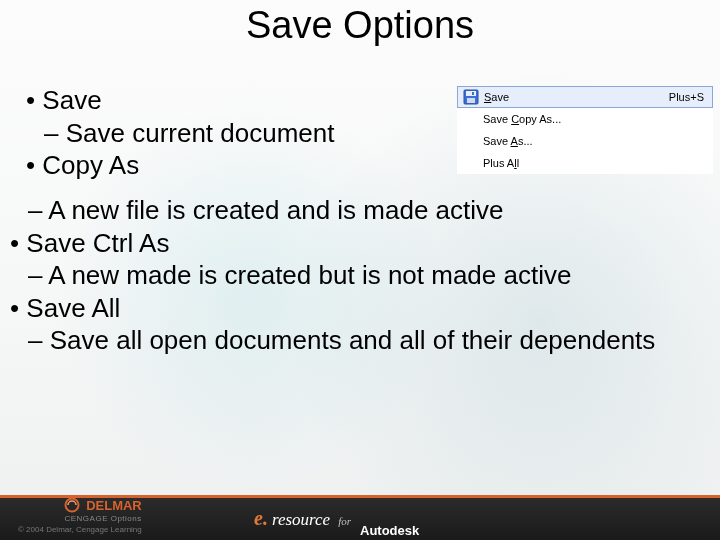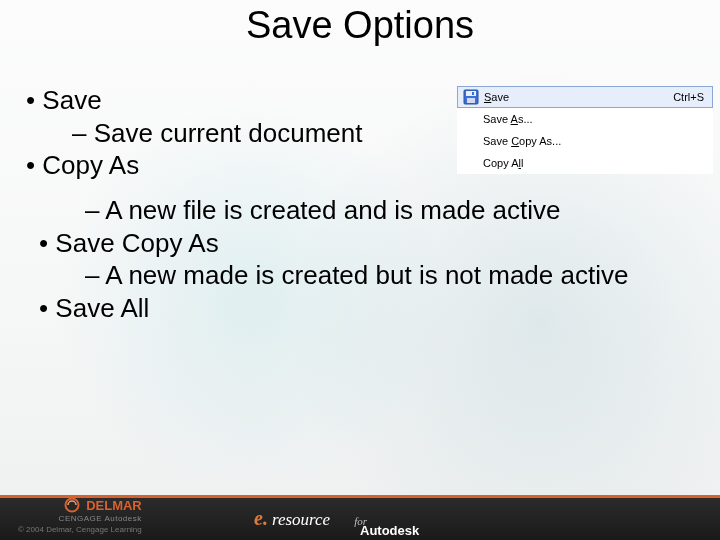--- a/index.html
+++ b/index.html
@@ -27,27 +27,27 @@
   .content {
     position: absolute;
     top: 84px;
     left: 26px;
     width: 430px;
     font-size: 26px;
     line-height: 1.25;
   }
   .content-wide {
     position: absolute;
-    left: 39px;
+    left: 10px;
     width: 660px;
     font-size: 26px;
     line-height: 1.25;
   }
   .b1 { margin-left: 0; }
-  .b2 { margin-left: 46px; }
+  .b2 { margin-left: 18px; }
   .bullet-dot::before { content: "• "; }
   .bullet-dash::before { content: "– "; }
 
   .menu {
     position: absolute;
     top: 86px;
     left: 457px;
     width: 256px;
     background: #fff;
     font-family: Tahoma, "Segoe UI", Arial, sans-serif;
@@ -135,21 +135,21 @@
     bottom: 10px;
     color: #fff;
     font-family: Georgia, "Times New Roman", serif;
     font-size: 17px;
     font-style: italic;
     display: flex;
     align-items: baseline;
     gap: 4px;
   }
   .eresource .e-orange { color: #e07a3a; font-size: 20px; font-style: italic; font-weight: bold; }
-  .eresource .for { font-size: 11px; font-style: italic; color: #bfbfbf; margin-left: 20px; }
+  .eresource .for { font-size: 11px; font-style: italic; color: #bfbfbf; margin-left: 4px; }
   .product-line {
     position: absolute;
     left: 360px;
     bottom: 2px;
     width: 356px;
     text-align: left;
     color: #fff;
     font-family: Arial, sans-serif;
   }
   .product-line .l1 { font-size: 13px; }
@@ -166,65 +166,66 @@
   <div class="title">Save Options</div>
 
   <div class="content">
     <div class="b1 bullet-dot">Save</div>
     <div class="b2 bullet-dash">Save current document</div>
     <div class="b1 bullet-dot">Copy As</div>
   </div>
 
   <div class="content-wide" style="top:194px;">
     <div class="b2 bullet-dash">A new file is created and is made active</div>
-    <div class="b1 bullet-dot">Save Copy As</div>
+    <div class="b1 bullet-dot">Save Ctrl As</div>
     <div class="b2 bullet-dash"> A new made is created but is not made active</div>
     <div class="b1 bullet-dot">Save All</div>
+    <div class="b2 bullet-dash">Save all open documents and all of their dependents</div>
   </div>
 
   <div class="menu">
     <div class="menu-row hl">
       <span class="menu-icon">
         <svg width="16" height="16" viewBox="0 0 16 16">
           <rect x="1" y="1" width="14" height="14" rx="1" fill="#3a6fd8" stroke="#28519e"></rect>
           <rect x="3" y="2" width="10" height="5" fill="#e8eefb"></rect>
           <rect x="4" y="9" width="8" height="5" fill="#cfd9ef"></rect>
           <rect x="9" y="3" width="2" height="3" fill="#3a6fd8"></rect>
         </svg>
       </span>
       <span class="menu-label"><span></span><span class="ul">S</span><span>ave</span></span>
-      <span class="menu-short">Ctrl+S</span>
+      <span class="menu-short">Plus+S</span>
+    </div>
+    <div class="menu-row">
+      <span class="menu-icon"></span>
+      <span class="menu-label"><span>Save </span><span class="ul">C</span><span>opy As...</span></span>
     </div>
     <div class="menu-row">
       <span class="menu-icon"></span>
       <span class="menu-label"><span>Save </span><span class="ul">A</span><span>s...</span></span>
     </div>
     <div class="menu-row">
       <span class="menu-icon"></span>
-      <span class="menu-label"><span>Save </span><span class="ul">C</span><span>opy As...</span></span>
-    </div>
-    <div class="menu-row">
-      <span class="menu-icon"></span>
-      <span class="menu-label"><span>Copy A</span><span class="ul">l</span><span>l</span></span>
+      <span class="menu-label"><span>Plus A</span><span class="ul">l</span><span>l</span></span>
     </div>
   </div>
 
   <div class="footer">
     <div class="footer-accent"></div>
     <div class="footer-bar"></div>
 
     <div class="delmar-block">
       <div class="delmar-logo">
         <svg width="16" height="16" viewBox="0 0 16 16">
           <circle cx="8" cy="8" r="6.5" fill="none" stroke="#d7622d" stroke-width="2"></circle>
           <path d="M4 8 A4 4 0 0 1 12 8" fill="none" stroke="#f0a070" stroke-width="1.5"></path>
         </svg>
         <span>DELMAR</span>
       </div>
-      <div class="delmar-sub">CENGAGE Autodesk</div>
+      <div class="delmar-sub">CENGAGE Options</div>
       <div class="copyright">© 2004 Delmar, Cengage Learning</div>
     </div>
 
     <div class="eresource">
       <span class="e-orange">e.</span>
         <span>resource</span>
       <span class="for">for</span>
     </div>
 
     <div class="product-line">

